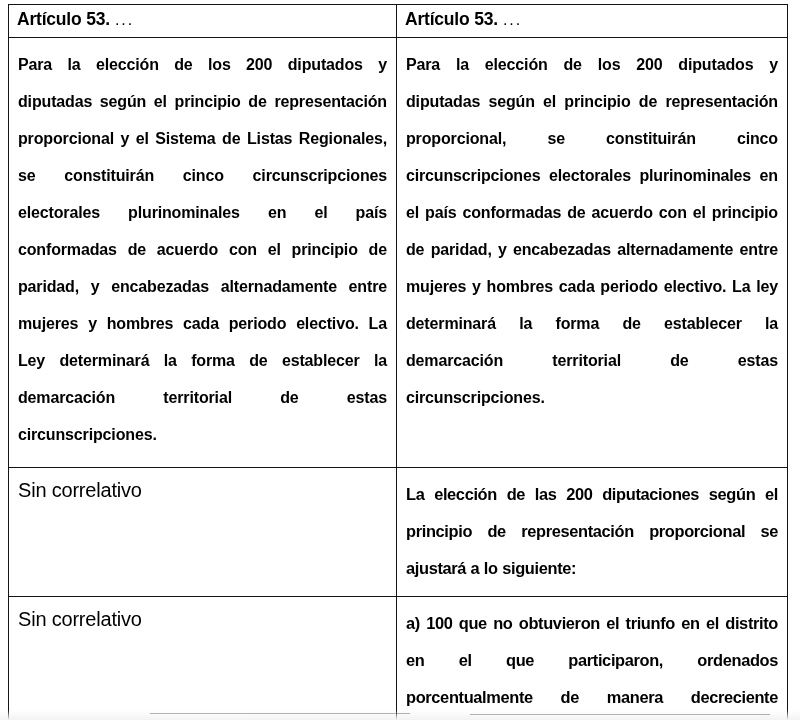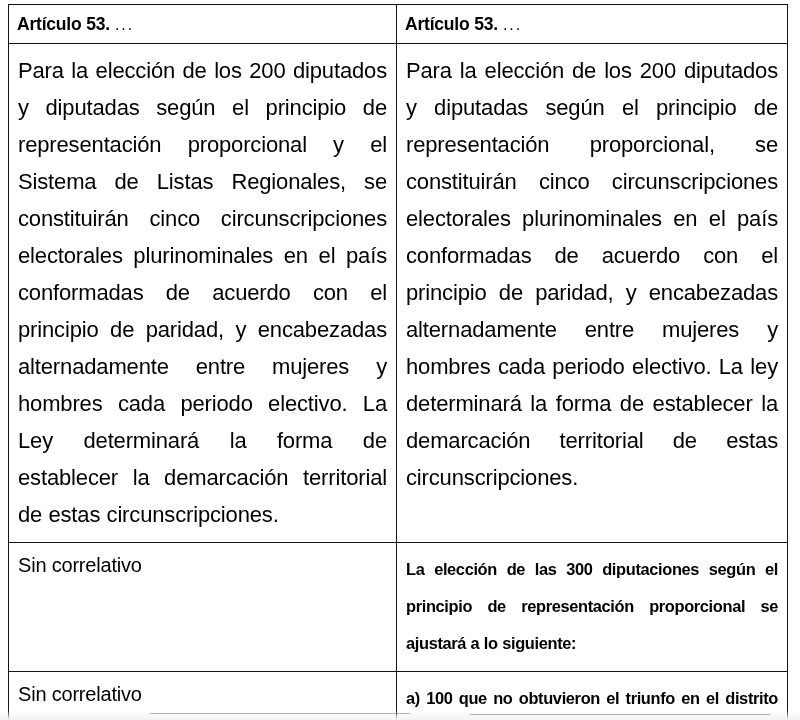--- a/index.html
+++ b/index.html
@@ -46,44 +46,45 @@
 
   
   .header-cell {
     height: 32px;
   }
   .header-cell .cell-inner {
     padding: 4px 8px 3px 8px;
   }
   .article-head {
     font-size: 17.5px;
-    line-height: 30px;
+    line-height: 20px;
     font-weight: bold;
     letter-spacing: -0.2px;
     white-space: nowrap;
   }
   .article-head .ellipsis {
     font-weight: normal;
     font-size: 16px;
     letter-spacing: 2px;
     padding-left: 5px;
   }
 
   
   .cell-inner {
     padding: 8px 9px 9px 9px;
   }
   .body-text {
-    font-size: 22px;
+    font-size: 16px;
     line-height: 37px;
     text-align: justify;
     text-justify: inter-word;
     letter-spacing: -0.15px;
     word-spacing: 0.3px;
     margin: 0;
+    font-weight: bold;
   }
   .body-text.bold {
     font-weight: bold;
     font-size: 16.4px;
     letter-spacing: -0.35px;
   }
   .plain-note {
     font-size: 20px;
     line-height: 26px;
     letter-spacing: -0.2px;
@@ -155,21 +156,21 @@
       </tr>
 
       <tr class="row-sin-1">
         <td>
           <div class="cell-inner">
             <p class="plain-note">Sin correlativo</p>
           </div>
         </td>
         <td>
           <div class="cell-inner">
-            <p class="body-text bold">La elección de las 300 diputaciones según el principio de representación proporcional se ajustará a lo siguiente:</p>
+            <p class="body-text bold">La elección de las 200 diputaciones según el principio de representación proporcional se ajustará a lo siguiente:</p>
           </div>
         </td>
       </tr>
 
       <tr class="row-sin-2">
         <td>
           <div class="cell-inner">
             <p class="plain-note">Sin correlativo</p>
           </div>
         </td>

